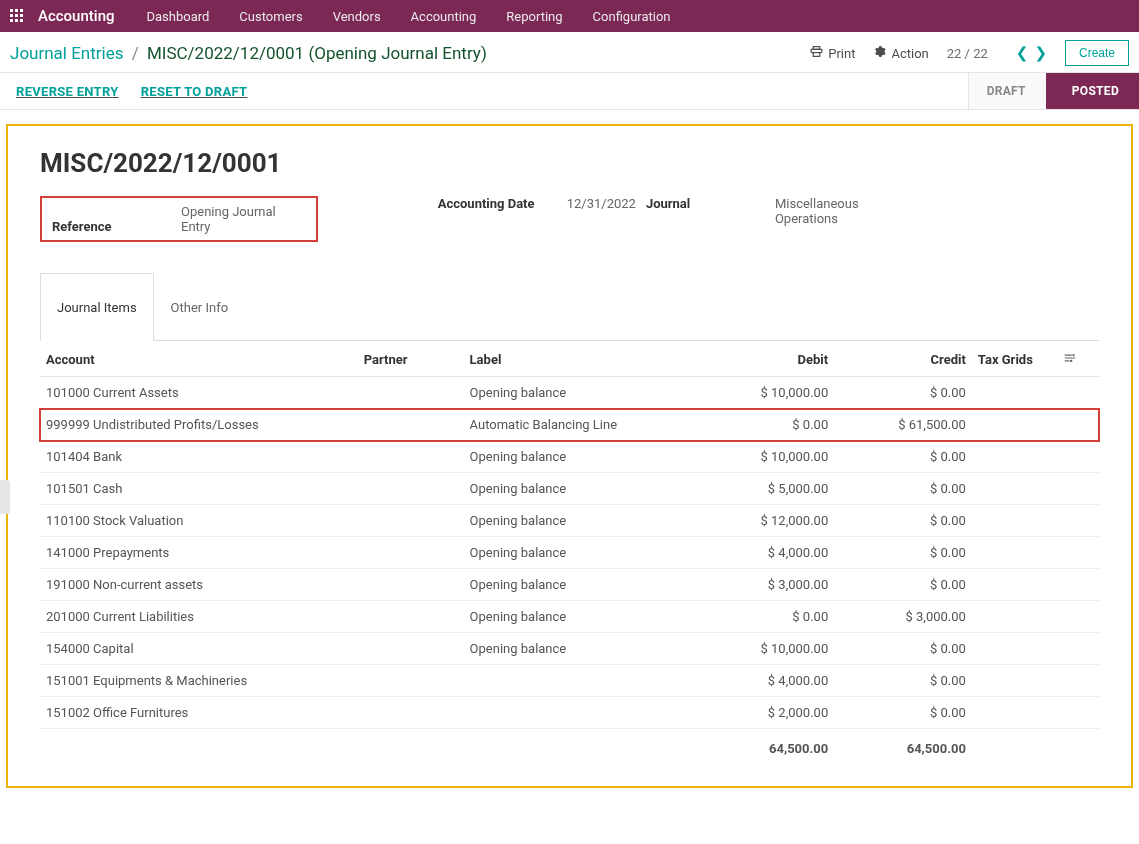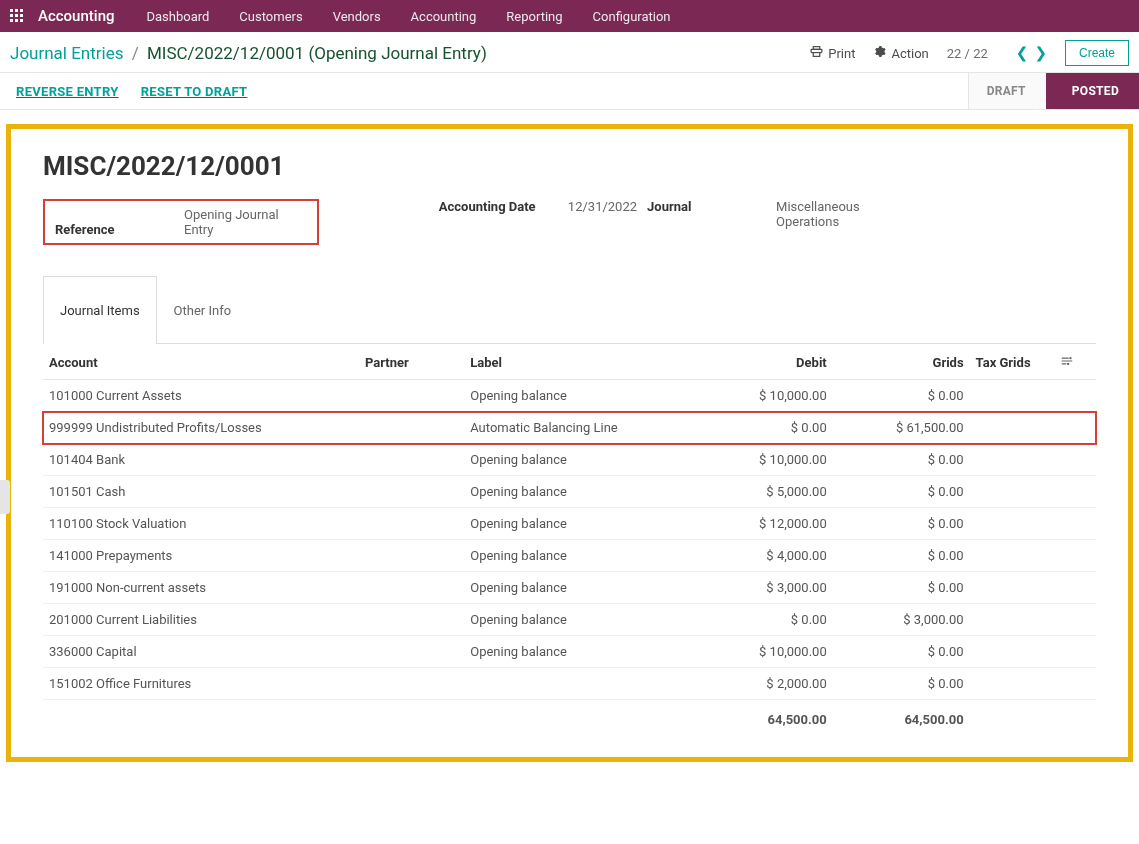--- a/index.html
+++ b/index.html
@@ -21,21 +21,21 @@
   .btn-create { border: 1px solid #00a19a; color: #00a19a; background: #fff; padding: 5px 13px; font-size: 12px; cursor: pointer; }
   .statusbar { display: flex; align-items: center; justify-content: space-between; border-top: 1px solid #e5e5e5; border-bottom: 1px solid #e5e5e5; padding: 0 0 0 16px; height: 38px; }
   .statusbar .left-actions { display: flex; gap: 22px; text-decoration: underline; }
   .statusbar .link-btn { color: #00a19a; font-weight: 700; font-size: 13px; cursor: pointer; letter-spacing: .3px; }
   .status-stages { display: flex; align-items: stretch; height: 100%; }
   .stage { position: relative; display: flex; align-items: center; padding: 0 20px 0 26px; font-size: 12px; font-weight: 700; letter-spacing: .3px; color: #888; background: #fafafa; border-left: 1px solid #e5e5e5; }
   .stage.active { background: #7c2855; color: #fff; border-left: none; }
   .stage.active::before { content: ""; position: absolute; left: -10px; top: 0; bottom: 0; width: 0; border-top: 19px solid transparent; border-bottom: 19px solid transparent; border-left: 10px solid #fafafa; }
   .stage:first-child { padding-left: 18px; text-align: right; }
   .content-wrap { padding: 14px 6px 40px 6px; }
-  .sheet { border: 5px solid #eab308; padding: 22px 32px; background: #fff; }
+  .sheet { border: 2px solid #eab308; padding: 22px 32px; background: #fff; }
   .entry-title { font-size: 26px; font-weight: 700; color: #333; margin-bottom: 18px; }
   .info-row { display: flex; gap: 60px; margin-bottom: 30px; align-items: flex-start; }
   .info-block { display: flex; gap: 10px; }
   .info-line { display: flex; gap: 14px; align-items: baseline; }
   .info-label { font-weight: 700; color: #333; min-width: 115px; font-size: 13px; }
   .info-value { color: #666; font-size: 13px; }
   .ref-highlight { border: 2px solid #d43f3a; padding: 6px 10px; display: inline-flex; align-items: flex-end; gap: 14px; }
   .tabs { display: flex; border-bottom: 1px solid #ddd; margin-bottom: 0; }
   .tab { padding: 26px 16px; font-size: 13px; color: #666; cursor: pointer; border: 1px solid transparent; border-bottom: none; position: relative; bottom: -1px; }
   .tab.active { border-color: #ddd; border-bottom-color: #fff; background: #fff; color: #333; }
@@ -150,21 +150,21 @@
       <div class="tab">Other Info</div>
     </div>
 
     <table class="items">
       <thead>
         <tr>
           <th style="width:30%">Account</th>
           <th style="width:10%">Partner</th>
           <th style="width:22%">Label</th>
           <th class="num" style="width:13%">Debit</th>
-          <th class="num" style="width:13%">Grids</th>
+          <th class="num" style="width:13%">Credit</th>
           <th style="width:8%">Tax Grids</th>
           <th class="settings-col">
             <span><svg width="14" height="14" viewBox="0 0 24 24" fill="#666">
                   <path d="M3 6h12v2H3zM3 11h18v2H3zM3 16h8v2H3z"></path>
                   <circle cx="18" cy="7" r="2"></circle>
                   <circle cx="14" cy="17" r="2"></circle>
                 </svg></span>
           </th>
         </tr>
       </thead>
@@ -235,24 +235,33 @@
           <tr>
             <td>201000 Current Liabilities</td>
             <td></td>
             <td>Opening balance</td>
             <td class="num">$ 0.00</td>
             <td class="num">$ 3,000.00</td>
             <td></td>
             <td></td>
           </tr>
           <tr>
-            <td>336000 Capital</td>
+            <td>154000 Capital</td>
             <td></td>
             <td>Opening balance</td>
             <td class="num">$ 10,000.00</td>
+            <td class="num">$ 0.00</td>
+            <td></td>
+            <td></td>
+          </tr>
+          <tr>
+            <td>151001 Equipments &amp; Machineries</td>
+            <td></td>
+            <td></td>
+            <td class="num">$ 4,000.00</td>
             <td class="num">$ 0.00</td>
             <td></td>
             <td></td>
           </tr>
           <tr>
             <td>151002 Office Furnitures</td>
             <td></td>
             <td></td>
             <td class="num">$ 2,000.00</td>
             <td class="num">$ 0.00</td>

